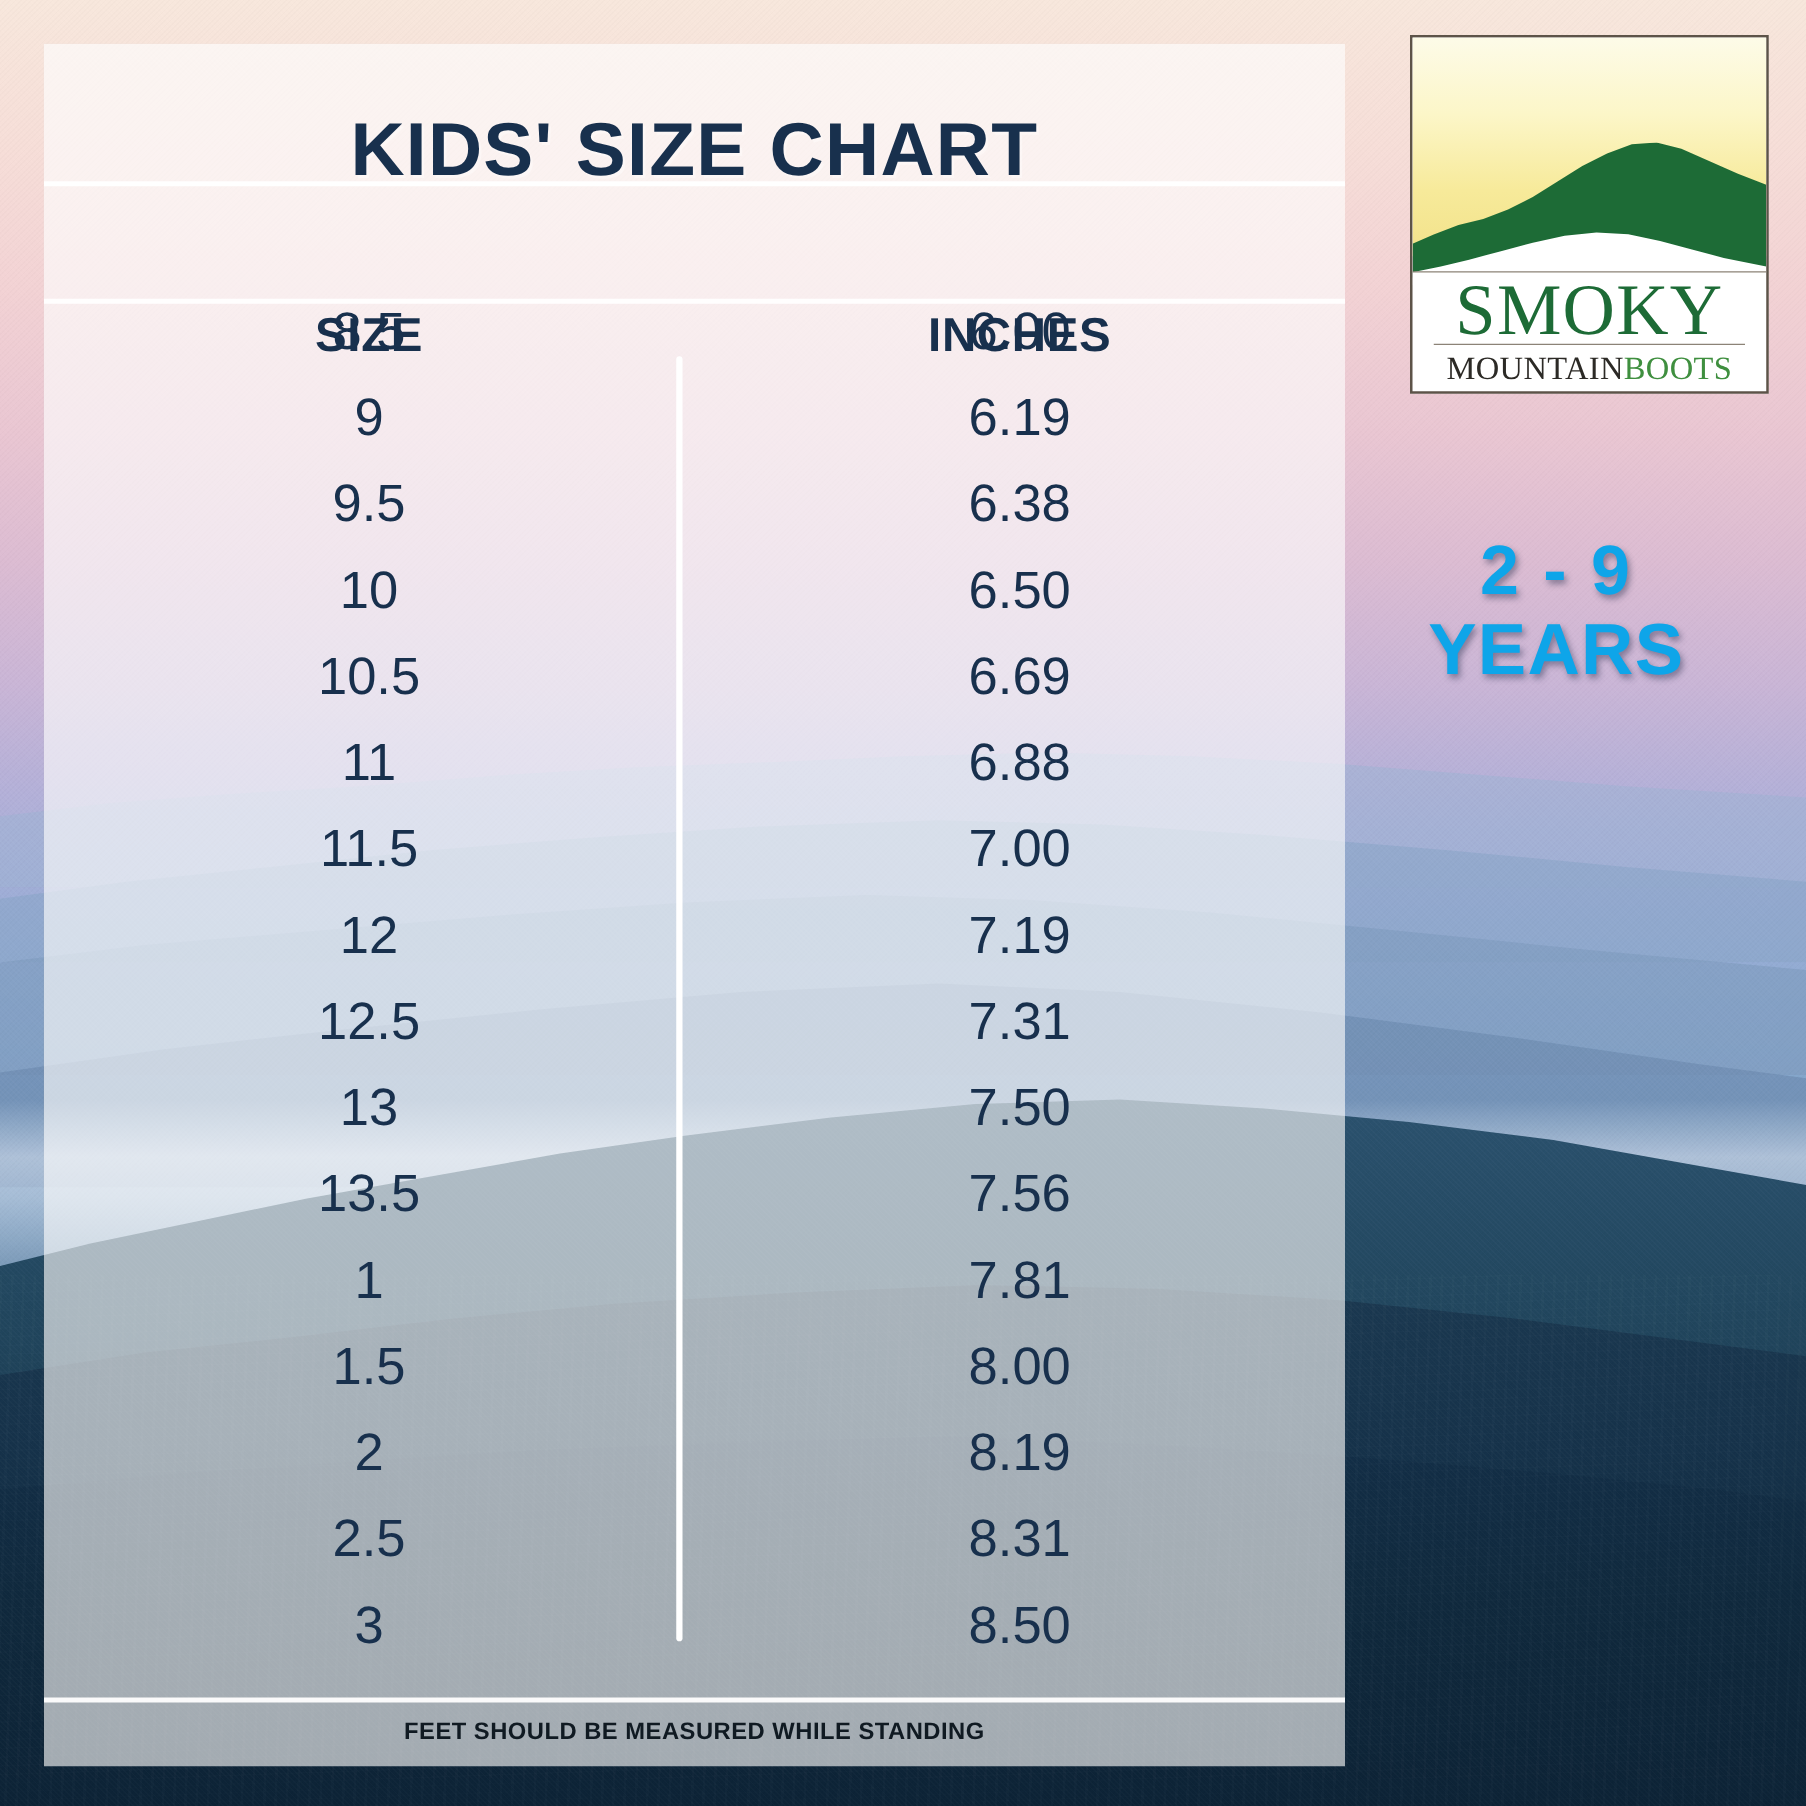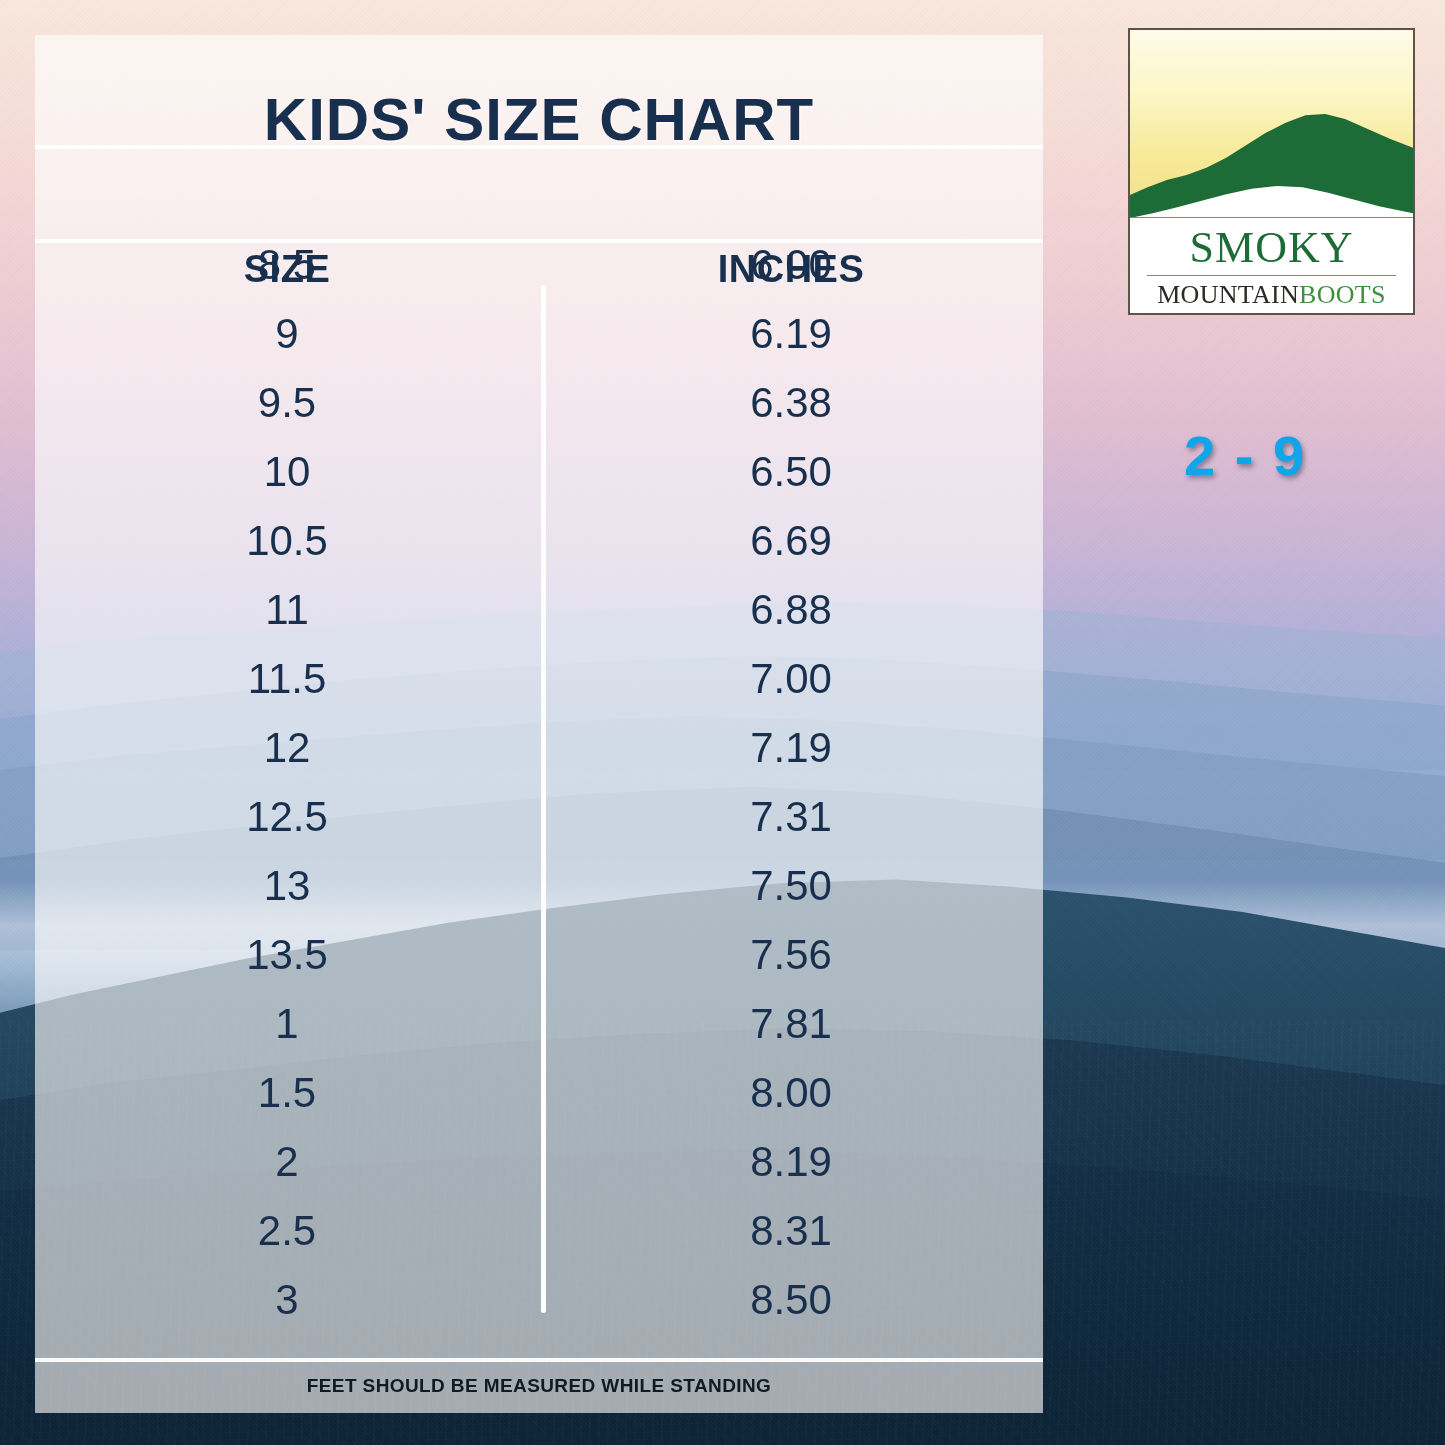--- a/index.html
+++ b/index.html
@@ -68,20 +68,21 @@
   .grain{position:absolute;inset:0;opacity:.05;
     background:
       repeating-linear-gradient(45deg, rgba(255,255,255,.35) 0 1px, rgba(0,0,0,0) 1px 3px),
       repeating-linear-gradient(-45deg, rgba(0,0,0,.25) 0 1px, rgba(0,0,0,0) 1px 3px);}
 
   
   .panel{
     position:absolute;left:35px;top:35px;width:1008px;height:1378px;
     background:rgba(255,255,255,.62);
     backdrop-filter:saturate(.9);
+    padding-left:33px;
   }
   .panel-title{
     position:absolute;left:0;top:50px;width:100%;
     text-align:center;
     font-size:60px;font-weight:700;letter-spacing:1px;
     color:#18304d;
     text-shadow:2px 2px 0 rgba(255,255,255,.35);
   }
   .rule{position:absolute;left:0;width:100%;height:4px;background:rgba(255,255,255,.95);}
   .rule-top{top:110px;}
@@ -114,21 +115,21 @@
     background:linear-gradient(180deg,#fdfbe8 0%, #fcf6c8 35%, #f7ea9a 70%, #f2e28a 100%);}
   .logo-mtn{position:absolute;left:0;top:24%;width:100%;height:44%;
     background:#1d6b36;
     clip-path:polygon(0% 78%,6% 72%,13% 66%,20% 62%,27% 56%,34% 48%,41% 38%,48% 28%,55% 20%,62% 14%,69% 13%,76% 17%,84% 25%,92% 33%,100% 40%,100% 100%,0% 100%);}
   .logo-snow{position:absolute;left:0;top:46%;width:100%;height:24%;
     background:#ffffff;
     clip-path:polygon(0% 85%,8% 78%,16% 70%,25% 60%,34% 50%,43% 42%,52% 38%,61% 40%,70% 48%,79% 58%,88% 68%,100% 78%,100% 100%,0% 100%);}
   .logo-band{position:absolute;left:0;top:66%;width:100%;height:1px;background:#8c8377;}
   .logo-word{position:absolute;left:0;top:66%;width:100%;height:22%;
     display:flex;align-items:center;justify-content:center;
-    font-family:"Liberation Serif", serif;font-size:44px;color:#1d6b36;
+    font-family:"Liberation Serif", serif;font-size:58px;color:#1d6b36;
     letter-spacing:1px;}
   .logo-rule2{position:absolute;left:6%;top:86.5%;width:88%;height:1px;background:#8c8377;}
   .logo-sub{position:absolute;left:0;top:87%;width:100%;height:13%;
     display:flex;align-items:center;justify-content:center;
     font-family:"Liberation Serif", serif;font-size:26px;letter-spacing:.3px;}
   .sub-a{color:#2c2a26;}
   .sub-b{color:#3f8f3f;}
 
   
   .age{
@@ -249,15 +250,16 @@
     <div class="logo-word">SMOKY</div>
     <div class="logo-rule2"></div>
     <div class="logo-sub">
       <span class="sub-a">MOUNTAIN</span>
         <span class="sub-b">BOOTS</span>
     </div>
   </div>
 
   <div class="age">
     <div class="age-line1">2 - 9</div>
+    <div class="age-line2">YEARS</div>
   </div>
 
 </div>
 
 </body></html>

